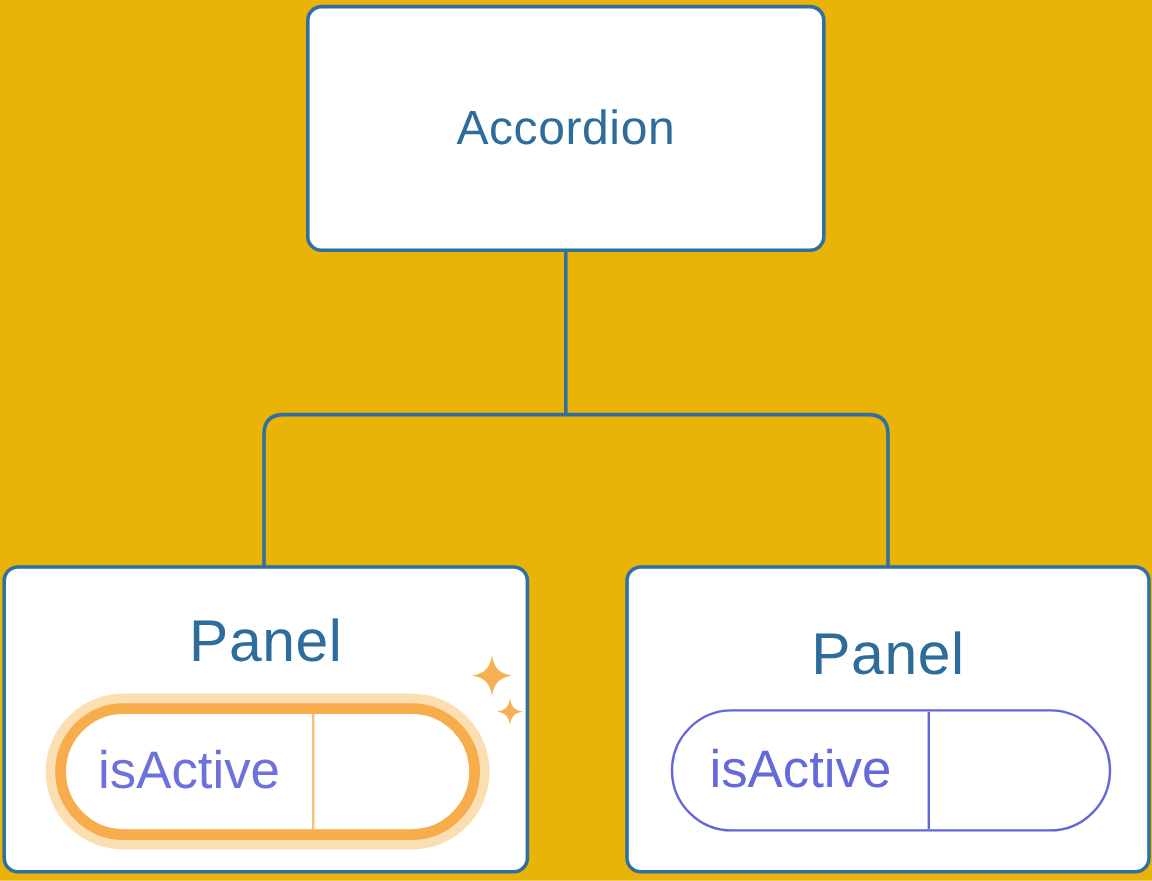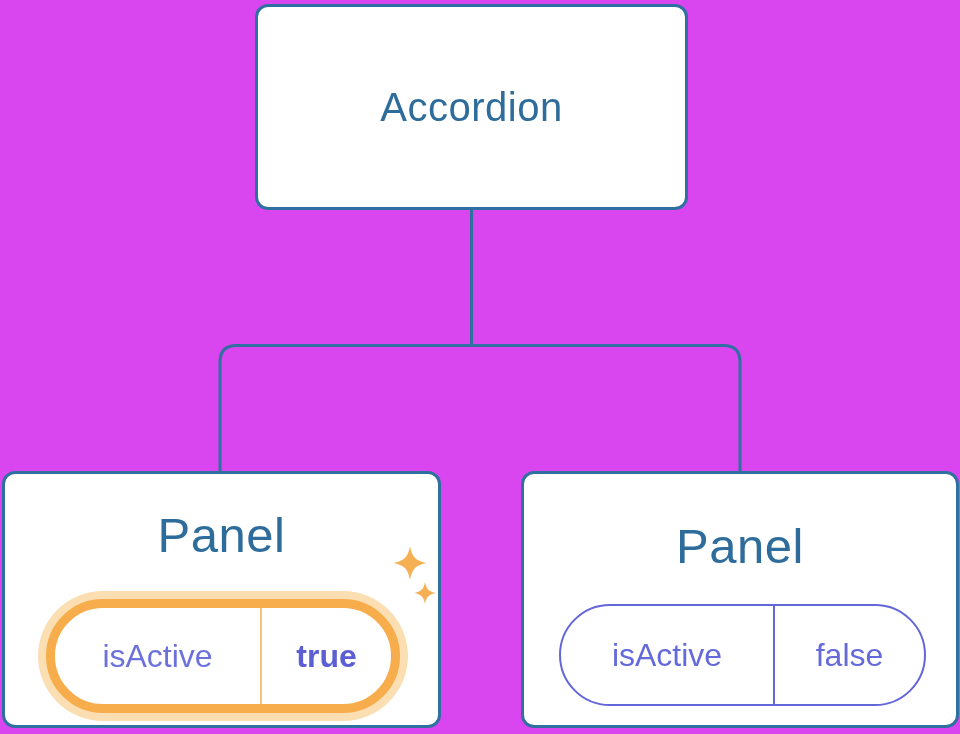--- a/index.html
+++ b/index.html
@@ -5,21 +5,21 @@
   * { margin: 0; padding: 0; box-sizing: border-box; }
   html, body { width: 960px; height: 734px; }
   body {
     font-family: "Liberation Sans", sans-serif;
     overflow: hidden;
   }
   .canvas {
     position: relative;
     width: 960px;
     height: 734px;
-    background: #d946ef;
+    background: #eab308;
     overflow: hidden;
   }
   .connectors {
     position: absolute;
     left: 0; top: 0;
     width: 960px; height: 734px;
   }
   .node {
     position: absolute;
     background: #ffffff;
@@ -51,22 +51,21 @@
   }
   .node-panel-left  .panel-title { top: 33px; }
   .node-panel-right .panel-title { top: 44px; }
   .state-pill {
     position: absolute;
     display: flex;
     align-items: stretch;
     background: #ffffff;
     border-radius: 999px;
     overflow: hidden;
-    font-size: 32px;
-    margin-top: 13px;
+    font-size: 44px;
   }
   .state-pill .cell {
     display: flex;
     align-items: center;
     justify-content: center;
   }
   .pill-active {
     left: 41px; top: 112px;
     width: 354px; height: 114px;
     border: 9px solid #F7AD4B;
@@ -102,32 +101,30 @@
   <div class="node node-accordion">
     <span class="node-label">Accordion</span>
   </div>
 
   <div class="node node-panel-left">
     <div class="panel-title">Panel</div>
 
     <div class="state-pill pill-active">
       <div class="cell cell-name">isActive</div>
       <div class="divider"></div>
-      <div class="cell cell-value">true</div>
     </div>
 
     <svg class="sparkles" viewBox="0 0 48 62" xmlns="http://www.w3.org/2000/svg">
       <path fill="#F6B054" transform="translate(2,0) scale(0.34)" d="M50 0 C55.5 32 68 44.5 100 50 C68 55.5 55.5 68 50 100 C44.5 68 32 55.5 0 50 C32 44.5 44.5 32 50 0 Z"></path>
       <path fill="#F6B054" transform="translate(23,36) scale(0.22)" d="M50 0 C55.5 32 68 44.5 100 50 C68 55.5 55.5 68 50 100 C44.5 68 32 55.5 0 50 C32 44.5 44.5 32 50 0 Z"></path>
     </svg>
   </div>
 
   <div class="node node-panel-right">
     <div class="panel-title">Panel</div>
 
     <div class="state-pill pill-inactive">
       <div class="cell cell-name">isActive</div>
       <div class="divider"></div>
-      <div class="cell cell-value">false</div>
     </div>
   </div>
 
 </div>
 
 </body></html>

